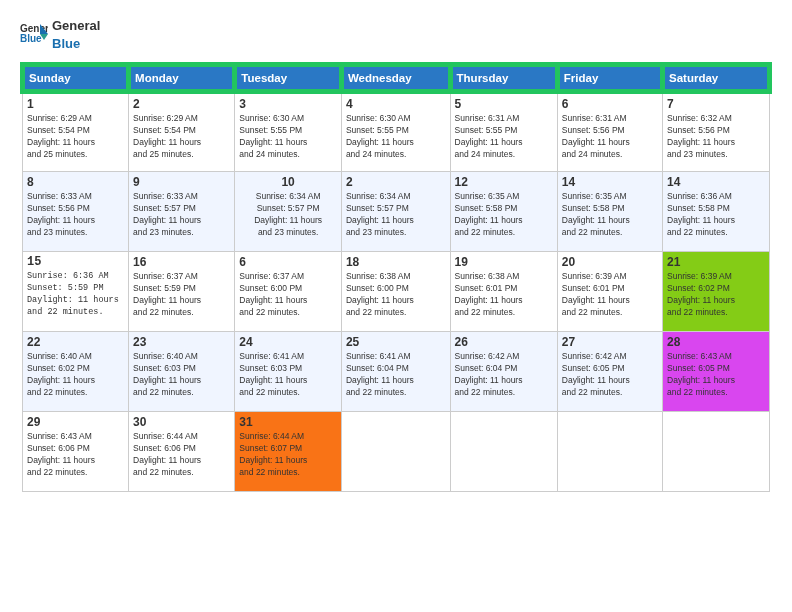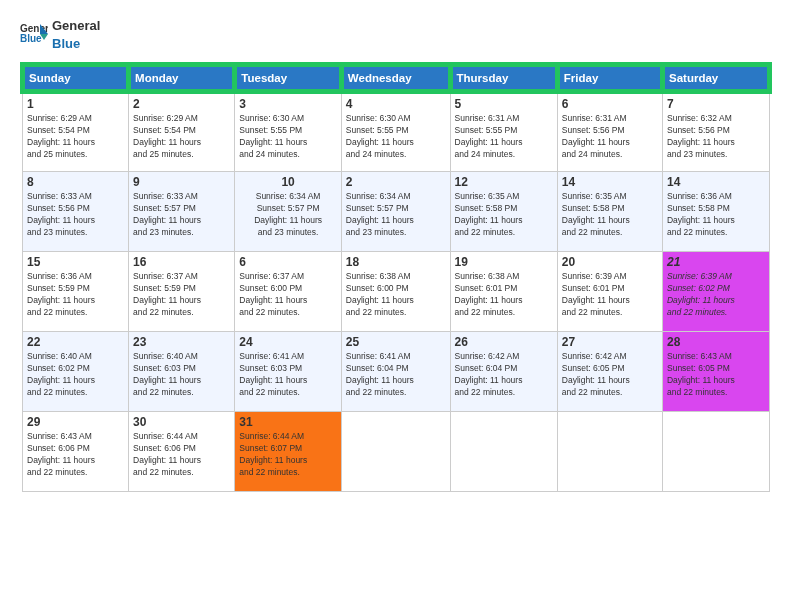--- a/index.html
+++ b/index.html
@@ -172,21 +172,21 @@
           <td style="background-color: rgb(240, 245, 255);">
             <span class="day-num">14</span>
             <div class="day-info">Sunrise: 6:35 AM<br>Sunset: 5:58 PM<br>Daylight: 11 hours<br>and 22 minutes.</div>
           </td>
           <td style="background-color: rgb(240, 245, 255);">
             <span class="day-num">14</span>
             <div class="day-info">Sunrise: 6:36 AM<br>Sunset: 5:58 PM<br>Daylight: 11 hours<br>and 22 minutes.</div>
           </td>
         </tr>
         <tr>
-          <td style="background-color: rgb(255, 255, 255);">
+          <td style="background-color: rgb(255, 255, 255); font-family: Liberation Mono, monospace;">
             <span class="day-num">15</span>
             <div class="day-info">Sunrise: 6:36 AM<br>Sunset: 5:59 PM<br>Daylight: 11 hours<br>and 22 minutes.</div>
           </td>
           <td style="background-color: rgb(255, 255, 255);">
             <span class="day-num">16</span>
             <div class="day-info">Sunrise: 6:37 AM<br>Sunset: 5:59 PM<br>Daylight: 11 hours<br>and 22 minutes.</div>
           </td>
           <td style="background-color: rgb(255, 255, 255);">
             <span class="day-num">6</span>
             <div class="day-info">Sunrise: 6:37 AM<br>Sunset: 6:00 PM<br>Daylight: 11 hours<br>and 22 minutes.</div>
@@ -196,21 +196,21 @@
             <div class="day-info">Sunrise: 6:38 AM<br>Sunset: 6:00 PM<br>Daylight: 11 hours<br>and 22 minutes.</div>
           </td>
           <td style="background-color: rgb(255, 255, 255); border-radius: 9px;">
             <span class="day-num">19</span>
             <div class="day-info">Sunrise: 6:38 AM<br>Sunset: 6:01 PM<br>Daylight: 11 hours<br>and 22 minutes.</div>
           </td>
           <td style="background-color: rgb(255, 255, 255);">
             <span class="day-num">20</span>
             <div class="day-info">Sunrise: 6:39 AM<br>Sunset: 6:01 PM<br>Daylight: 11 hours<br>and 22 minutes.</div>
           </td>
-          <td style="background-color: #d946ef; font-style: italic;">
+          <td style="background-color: #84cc16;">
             <span class="day-num">21</span>
             <div class="day-info">Sunrise: 6:39 AM<br>Sunset: 6:02 PM<br>Daylight: 11 hours<br>and 22 minutes.</div>
           </td>
         </tr>
         <tr>
           <td style="background-color: rgb(240, 245, 255); margin-left: 28px;">
             <span class="day-num">22</span>
             <div class="day-info">Sunrise: 6:40 AM<br>Sunset: 6:02 PM<br>Daylight: 11 hours<br>and 22 minutes.</div>
           </td>
           <td style="background-color: rgb(240, 245, 255); margin-left: 8px;">

